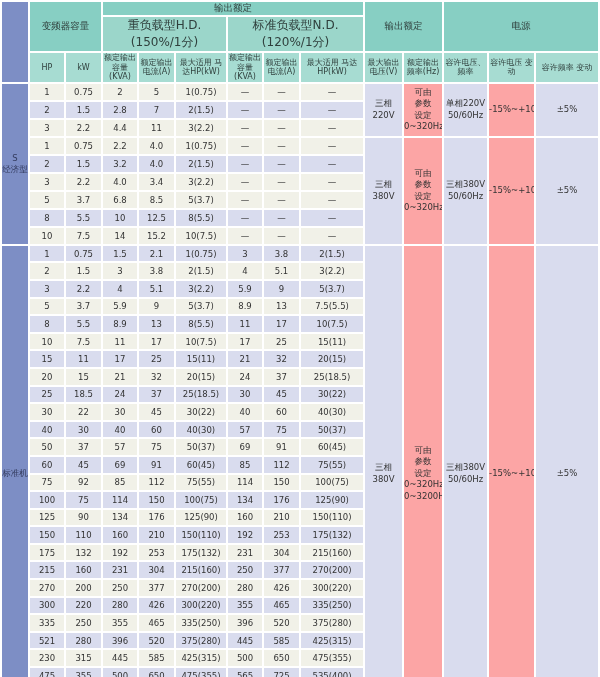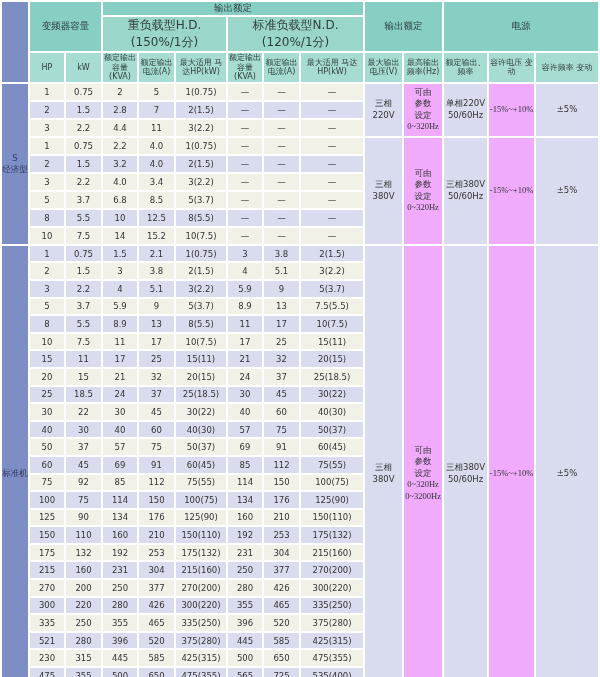--- a/index.html
+++ b/index.html
@@ -12,21 +12,21 @@
   .h2{background:#9bd6ca;font-size:12px;height:28px;color:#2f3f3c;}
   .h3{background:#a7dcd2;font-size:8px;line-height:1.2;height:26px;color:#2f3f3c;padding:0 1px;}
   
   .cream td.val{background:#f1f1e8;}
   .lav td.val{background:#d9dcee;}
   td.val{font-size:8.5px;color:#333;}
   tr.eco td.val{height:16px;}
   tr.std td.val{height:15.6px;}
   td.cat{background:#7d8ec5;font-size:8.5px;color:#333b5e;line-height:1.3;}
   td.lav2{background:#d9dcee;}
-  td.cream2{background:#f0abfc;font-family:Liberation Serif, serif;}
+  td.cream2{background:#fca5a5;}
   td.merged{font-size:8.5px;line-height:1.35;color:#333;}
   td.merged div{white-space:nowrap;}
 </style>
 </head>
 <body>
 
 <table>
   <colgroup>
     <col style="width:26px">
       <col style="width:34px">
@@ -58,22 +58,22 @@
     <tr>
       <td class="h3">HP</td>
       <td class="h3">kW</td>
       <td class="h3">额定输出 容量(KVA)</td>
       <td class="h3">额定输出 电流(A)</td>
       <td class="h3">最大适用 马达HP(kW)</td>
       <td class="h3">额定输出 容量(KVA)</td>
       <td class="h3">额定输出 电流(A)</td>
       <td class="h3">最大适用 马达HP(kW)</td>
       <td class="h3">最大输出 电压(V)</td>
-      <td class="h3">最高输出 频率(Hz)</td>
-      <td class="h3">额定输出、 频率</td>
+      <td class="h3">额定输出 频率(Hz)</td>
+      <td class="h3">容许电压、 频率</td>
       <td class="h3">容许电压 变动</td>
       <td class="h3">容许频率 变动</td>
     </tr>
   </thead>
   <tbody>
       <tr class="cream eco">
         <td class="cat" rowspan="9">
           <div>S</div>
           <div>经济型</div>
         </td>

